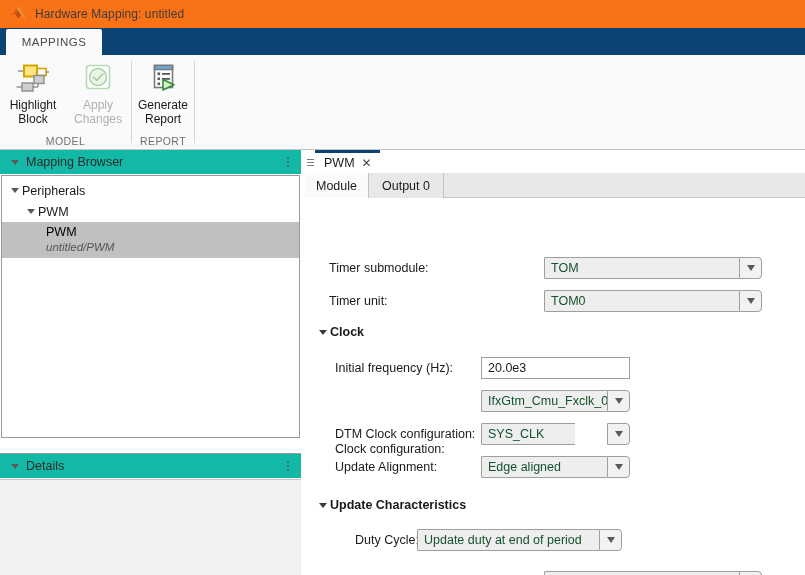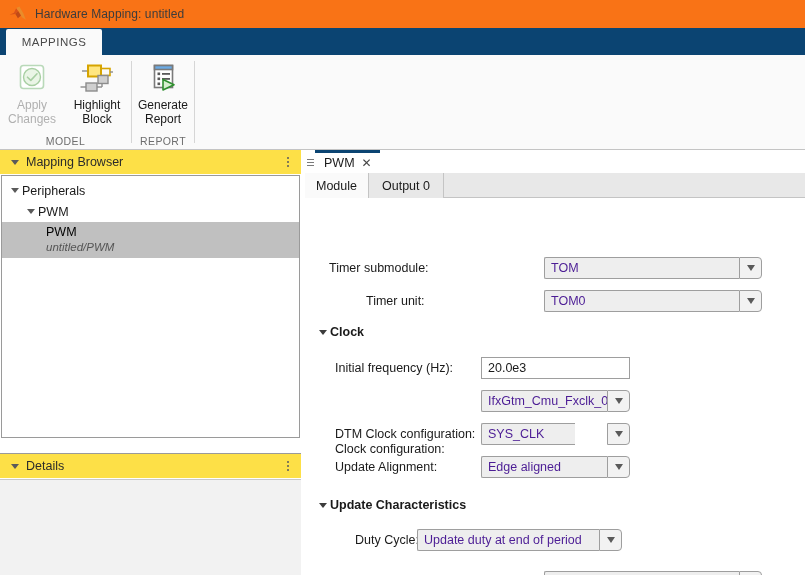--- a/index.html
+++ b/index.html
@@ -77,21 +77,21 @@
     font-size: 12px; line-height: 14px; color: #1a1a1a; text-align: center;
   }
   .ribbon-btn.disabled .rb-label { color: #b0b0b0; }
 
   
   .left-col {
     position: absolute; left: 0; top: 150px; width: 301px; height: 425px;
     background: #ffffff;
   }
   .panel-header {
-    height: 25px; background: #fde047;
+    height: 25px; background: #14b8a6;
     display: flex; align-items: center;
     border-bottom: 1px solid #ffffff;
     position: relative;
   }
   .panel-caret {
     width: 18px; margin-left: 6px; display: flex; align-items: center; justify-content: center;
   }
   .caret-down {
     width: 0; height: 0;
     border-left: 4.5px solid transparent; border-right: 4.5px solid transparent;
@@ -206,21 +206,21 @@
     position: absolute; height: 22px;
     display: flex; align-items: stretch;
   }
   .combo .cb-field {
     flex: 1 1 auto;
     background: #eeeeee;
     border: 1px solid #9e9e9e;
     border-right: none;
     display: flex; align-items: center;
     padding-left: 6px;
-    font-size: 12.5px; color: #4c1d95;
+    font-size: 12.5px; color: #14532d;
     border-top-left-radius: 2px; border-bottom-left-radius: 2px;
     overflow: hidden; white-space: nowrap; text-align: center;
   }
   .combo .cb-btn {
     width: 23px; flex: 0 0 auto;
     background: #f2f2f2;
     border: 1px solid #9e9e9e;
     border-top-right-radius: 4px; border-bottom-right-radius: 4px;
     display: flex; align-items: center; justify-content: center;
   }
@@ -255,47 +255,47 @@
   <div class="ribbon-tabstrip">
     <div class="ribbon-tab">
       <span>MAPPINGS</span>
     </div>
   </div>
 
   <div class="ribbon-body">
 
     <div class="ribbon-group" style="left:0; width:131px;">
       <div class="group-items" style="left:0;">
-
-        <div class="ribbon-btn disabled" style="width:64px;">
-          <span class="rb-icon">
-            <svg width="32" height="32" viewBox="0 0 32 32">
-              <rect x="4.5" y="3.5" width="23" height="23" rx="3" fill="#ffffff" stroke="#b9d9b9" stroke-width="1.6"></rect>
-              <circle cx="16" cy="15" r="8.5" fill="#eaf5e6" stroke="#a8cfa3" stroke-width="1.4"></circle>
-              <path d="M11.5 15.2 L14.8 18.4 L21 11.8" fill="none" stroke="#a8cfa3" stroke-width="1.6" stroke-linecap="round" stroke-linejoin="round"></path>
-            </svg>
-          </span>
-          <span class="rb-label"><span>Apply</span><br><span>Changes</span></span>
-        </div>
 
         <div class="ribbon-btn" style="width:66px;">
           <span class="rb-icon">
             <svg width="34" height="32" viewBox="0 0 34 32">
               <line x1="2" y1="9" x2="8" y2="9" stroke="#8c8c8c" stroke-width="1.4"></line>
               <rect x="8" y="3.5" width="13" height="11" fill="#ffe680" stroke="#d6a400" stroke-width="2"></rect>
               <rect x="21" y="6.5" width="9" height="7" fill="none" stroke="#d6a400" stroke-width="1.6"></rect>
               <line x1="30" y1="10" x2="33" y2="10" stroke="#8c8c8c" stroke-width="1.4"></line>
               <rect x="18" y="13.5" width="10" height="8" fill="#cfcfcf" stroke="#8c8c8c" stroke-width="1.4"></rect>
               <rect x="6" y="21" width="11" height="8" fill="#cfcfcf" stroke="#8c8c8c" stroke-width="1.4"></rect>
               <line x1="0.5" y1="25" x2="6" y2="25" stroke="#8c8c8c" stroke-width="1.4"></line>
               <line x1="17" y1="25" x2="22" y2="25" stroke="#8c8c8c" stroke-width="1.4"></line>
               <line x1="22" y1="21.5" x2="22" y2="25" stroke="#8c8c8c" stroke-width="1.4"></line>
             </svg>
           </span>
           <span class="rb-label"><span>Highlight</span><br><span>Block</span></span>
+        </div>
+
+        <div class="ribbon-btn disabled" style="width:64px;">
+          <span class="rb-icon">
+            <svg width="32" height="32" viewBox="0 0 32 32">
+              <rect x="4.5" y="3.5" width="23" height="23" rx="3" fill="#ffffff" stroke="#b9d9b9" stroke-width="1.6"></rect>
+              <circle cx="16" cy="15" r="8.5" fill="#eaf5e6" stroke="#a8cfa3" stroke-width="1.4"></circle>
+              <path d="M11.5 15.2 L14.8 18.4 L21 11.8" fill="none" stroke="#a8cfa3" stroke-width="1.6" stroke-linecap="round" stroke-linejoin="round"></path>
+            </svg>
+          </span>
+          <span class="rb-label"><span>Apply</span><br><span>Changes</span></span>
         </div>
 
       </div>
       <div class="group-label">MODEL</div>
     </div>
 
     <div class="group-sep" style="left:131px;"></div>
 
     <div class="ribbon-group" style="left:132px; width:62px;">
       <div class="group-items" style="left:0;">
@@ -408,21 +408,21 @@
       <div class="frow" style="left:24px; top:58px;">
         <span class="flabel">Timer submodule:</span>
       </div>
       <div class="combo" style="left:239px; top:58px; width:218px;">
         <span class="cb-field">TOM</span>
         <span class="cb-btn">
             <i class="cb-arrow"></i>
           </span>
       </div>
 
-      <div class="frow" style="left:24px; top:91px;margin-left:37px;">
+      <div class="frow" style="left:24px; top:91px;">
         <span class="flabel">Timer unit:</span>
       </div>
       <div class="combo" style="left:239px; top:91px; width:218px;">
         <span class="cb-field">TOM0</span>
         <span class="cb-btn">
             <i class="cb-arrow"></i>
           </span>
       </div>
 
       <div class="section-head" style="left:14px; top:126px;">

